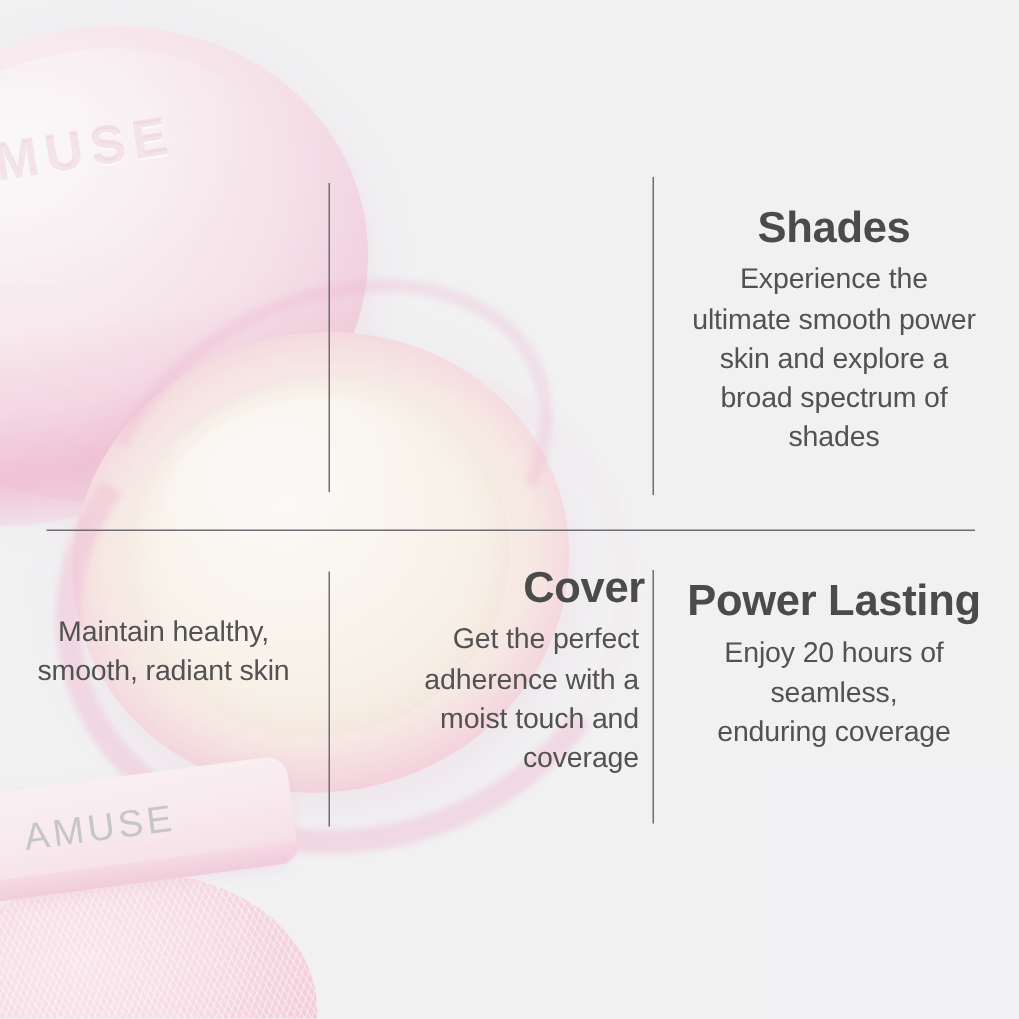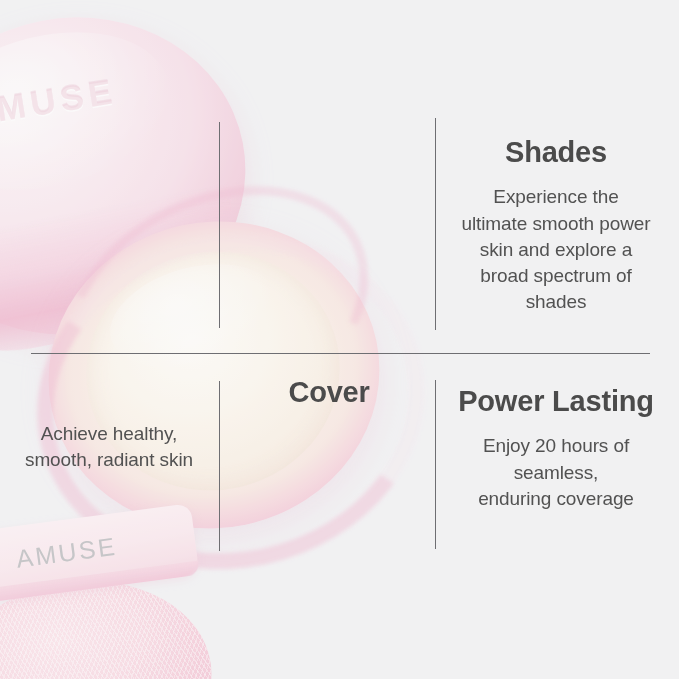--- a/index.html
+++ b/index.html
@@ -204,36 +204,36 @@
   }
   .cell h3 {
     margin: 0 0 6px 0;
     font-weight: 700;
     font-size: 29px;
     line-height: 1.12;
     color: #4b4b4b;
     letter-spacing: -0.2px;
   }
   .cell p {
-    margin: 16px;
+    margin: 4px;
     font-weight: 400;
     font-size: 19px;
     line-height: 1.38;
     color: #525252;
     white-space: pre-line;
     letter-spacing: -0.1px;
   }
 
   
   #cell-design  { left: 6px;   top: 160px; width: 208px; }
   #cell-texture { left: 228px; top: 162px; width: 200px; }
   #cell-shades  { left: 443px; top: 136px; width: 226px; }
   
   #cell-dew       { left: 4px;   top: 405px; width: 210px; }
-  #cell-cover     { left: 228px; top: 376px; width: 202px; }
+  #cell-cover     { left: 228px; top: 376px; width: 202px; text-align: right; }
   #cell-power     { left: 440px; top: 385px; width: 232px; }
 
   
   .vdiv {
     position: absolute;
     width: 1px;
     background: #6e6e72;
   }
   #vdiv-top-1    { left: 219px; top: 122px; height: 206px; }
   #vdiv-top-2    { left: 435px; top: 118px; height: 212px; }
@@ -287,26 +287,30 @@
     <div class="cell" id="cell-shades">
       <h3>Shades</h3>
       <p>Experience the
 ultimate smooth power
 skin and explore a
 broad spectrum of
 shades</p>
     </div>
 
     <div class="cell" id="cell-dew">
-      <p>Achieve healthy,
+      <p>Maintain healthy,
 smooth, radiant skin</p>
     </div>
 
     <div class="cell" id="cell-cover">
       <h3>Cover</h3>
+      <p>Get the perfect
+adherence with a
+moist touch and
+coverage</p>
     </div>
 
     <div class="cell" id="cell-power">
       <h3>Power Lasting</h3>
       <p>Enjoy 20 hours of
 seamless,
 enduring coverage</p>
     </div>
 
   </div>

